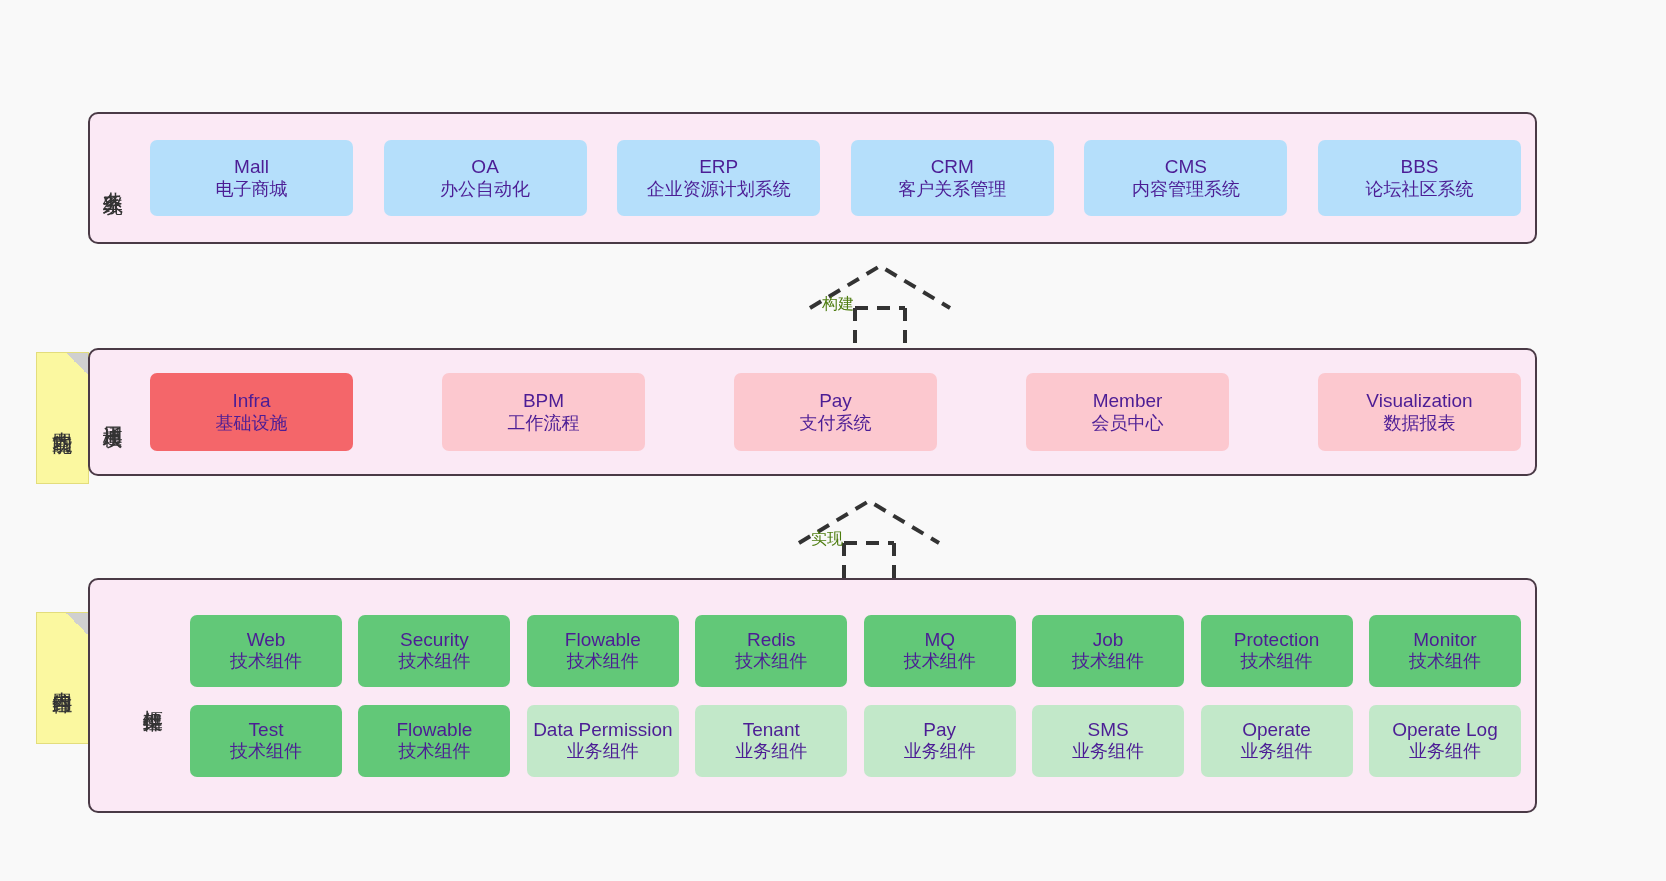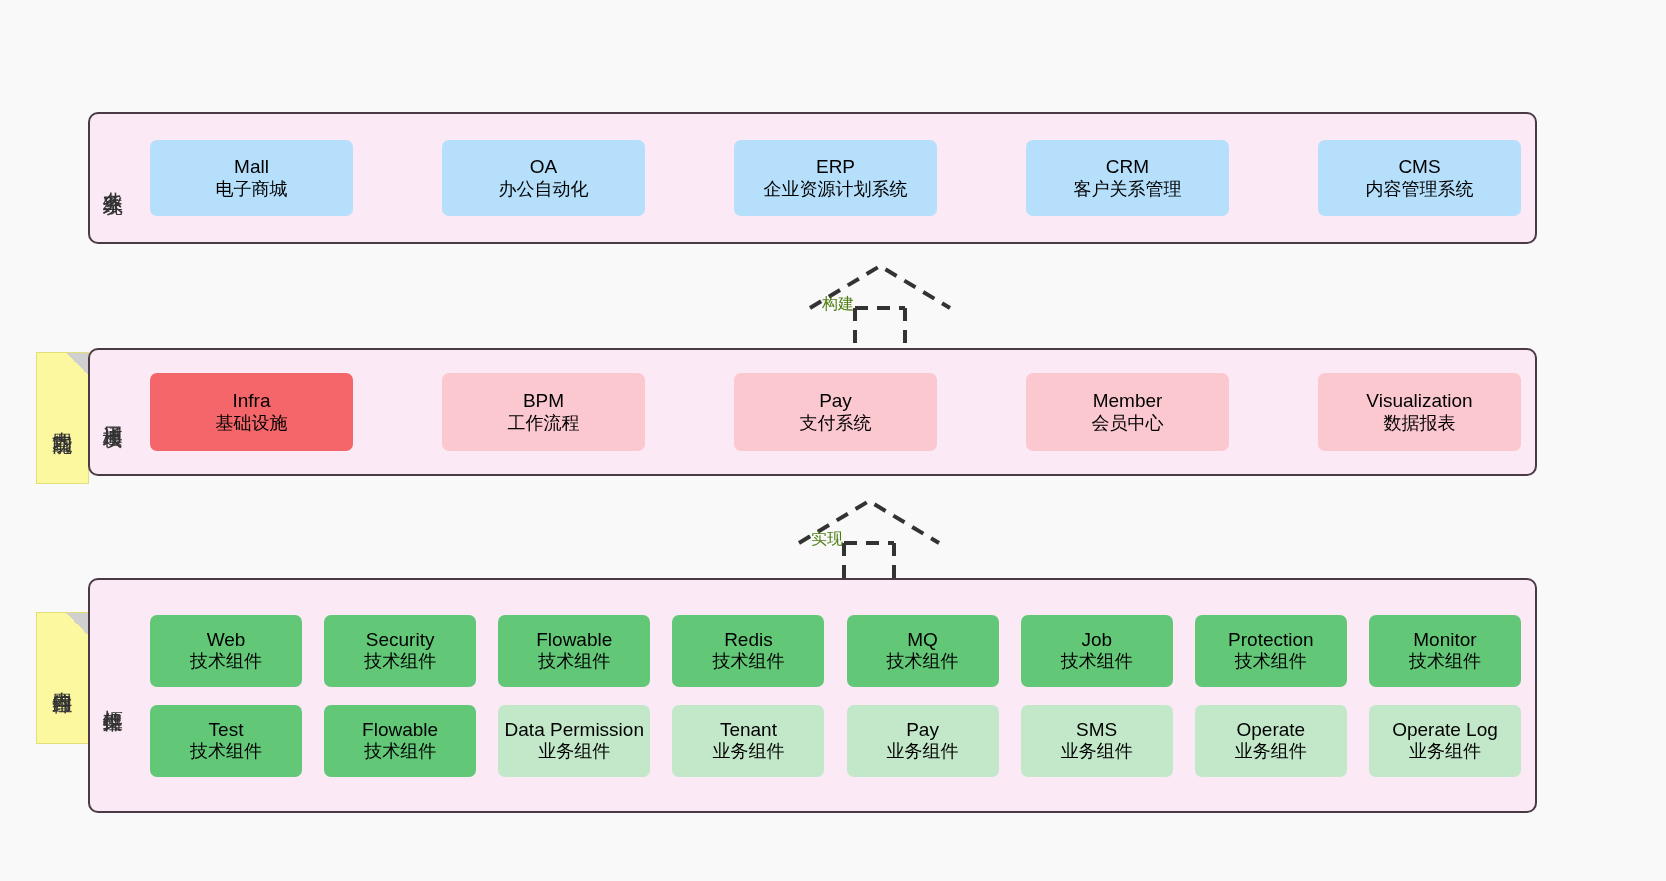--- a/index.html
+++ b/index.html
@@ -70,21 +70,21 @@
 
   
   .card {
     box-sizing: border-box;
     border-radius: 7px;
     display: flex;
     flex-direction: column;
     align-items: center;
     justify-content: center;
     line-height: 1.22;
-    color: #000000;
+    color: #4c1d95;
     user-select: none;
   }
   .card .t1 { font-size: 19px; }
   .card .t2 { font-size: 18px; }
 
   .card-blue       { background: #b5dffb; }
   .card-red        { background: #f4666a; }
   .card-pink       { background: #fcc8cf; }
   .card-green      { background: #62c878; }
   .card-lightgreen { background: #c2e8c9; }
@@ -157,20 +157,24 @@
           <div class="t2">企业资源计划系统</div>
         </div>
         <div class="card biz-card card-blue">
           <div class="t1">CRM</div>
           <div class="t2">客户关系管理</div>
         </div>
         <div class="card biz-card card-blue">
           <div class="t1">CMS</div>
           <div class="t2">内容管理系统</div>
         </div>
+        <div class="card biz-card card-blue">
+          <div class="t1">BBS</div>
+          <div class="t2">论坛社区系统</div>
+        </div>
       </div>
   </div>
 
   <div class="arrow" style="left:800px; top:258px;">
     <svg width="160" height="95" viewBox="0 0 160 95" aria-hidden="true">
       <path d="M 10 50 L 80 8 L 150 50" fill="none" stroke="#333333" stroke-width="4" stroke-dasharray="13 9" stroke-linecap="butt"></path>
       <path d="M 55 50 L 105 50" fill="none" stroke="#333333" stroke-width="4" stroke-dasharray="13 9"></path>
       <path d="M 55 50 L 55 93" fill="none" stroke="#333333" stroke-width="4" stroke-dasharray="13 9"></path>
       <path d="M 105 50 L 105 93" fill="none" stroke="#333333" stroke-width="4" stroke-dasharray="13 9"></path>
       <path d="M 55 93 L 105 93" fill="none" stroke="#333333" stroke-width="4" stroke-dasharray="13 9"></path>
@@ -212,21 +216,21 @@
       <path d="M 55 50 L 105 50" fill="none" stroke="#333333" stroke-width="4" stroke-dasharray="13 9"></path>
       <path d="M 55 50 L 55 93" fill="none" stroke="#333333" stroke-width="4" stroke-dasharray="13 9"></path>
       <path d="M 105 50 L 105 93" fill="none" stroke="#333333" stroke-width="4" stroke-dasharray="13 9"></path>
       <path d="M 55 93 L 105 93" fill="none" stroke="#333333" stroke-width="4" stroke-dasharray="13 9"></path>
     </svg>
     <span class="arrow-label" style="left:22px; top:36px;">实现</span>
   </div>
 
   <div class="note" style="left:36px; top:612px; width:53px; height:132px;">内置组件</div>
 
-  <div class="layer" id="layer-framework" style="left:88px; top:578px; width:1449px; height:235px;">
+  <div class="layer" id="layer-framework" style="left:88px; top:578px; width:1449px; height:235px;padding-left:40px;">
     <div class="layer-title">框架组件</div>
     <div class="layer-grid">
       <div class="grid-row" id="framework-row1">
           <div class="card comp-card card-green">
             <div class="t1">Web</div>
             <div class="t2">技术组件</div>
           </div>
           <div class="card comp-card card-green">
             <div class="t1">Security</div>
             <div class="t2">技术组件</div>

